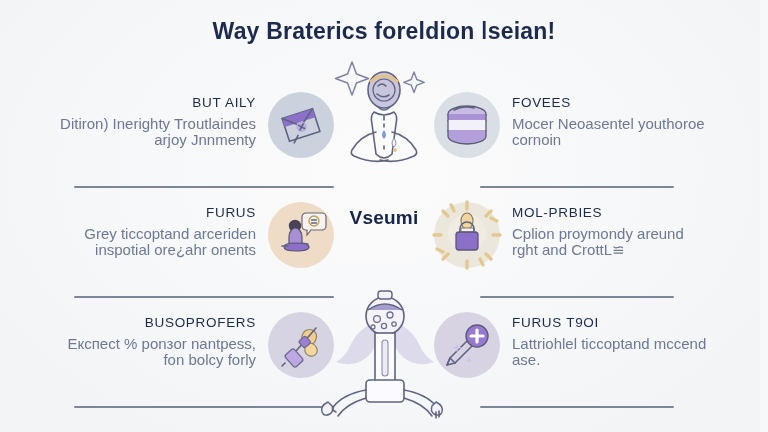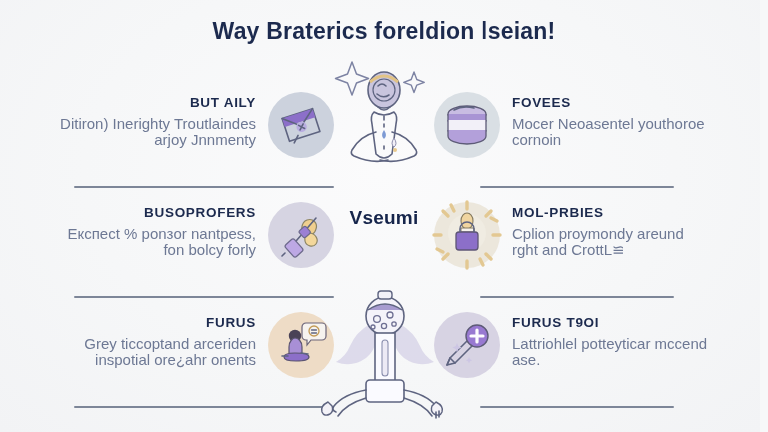--- a/index.html
+++ b/index.html
@@ -58,21 +58,21 @@
 
   .row-text {
     flex: 1 1 auto;
     padding-top: 12px;
   }
   .col-left .row-text  { text-align: right; padding-right: 12px; }
   .col-right .row-text { text-align: left;  padding-left: 12px;  }
 
   .row-heading {
     font-size: 13.5px;
-    font-weight: bold;
+    font-weight: normal;
     letter-spacing: 0.7px;
     color: #1c2a4e;
     margin-bottom: 5px;
     line-height: 1.1;
   }
   .row-body {
     font-size: 15px;
     line-height: 16.5px;
     color: #6d7894;
     font-weight: normal;
@@ -158,38 +158,20 @@
       <div class="badge badge-bluegray">
         <svg width="52" height="52" viewBox="0 0 52 52">
           <g transform="rotate(-18 26 26)">
             <path class="cl1" d="M10 14 L42 14 L42 38 L10 38 Z" fill="#efecf7"></path>
             <path d="M10 14 L42 14 L42 23 L10 23 Z" fill="#8c6fc9"></path>
             <path class="cl1" d="M10 14 L26 27 L42 14" fill="none"></path>
             <circle cx="26" cy="28" r="5.2" fill="#b9aee0"></circle>
             <path class="cl1" d="M23.6 25.6 L28.4 30.4 M28.4 25.6 L23.6 30.4" stroke="#fff" stroke-width="2"></path>
             <path class="cl1" d="M14 41 L20 35" stroke="#e8cf9a"></path>
           </g>
-        </svg>
-      </div>
-      <div class="divider"></div>
-    </div>
-
-    <div class="row">
-      <div class="row-text">
-        <div class="row-heading">BUSOPROFERS</div>
-        <div class="row-body">Експect % ponзor nantpess, fon bolcy forly</div>
-      </div>
-      <div class="badge badge-lilac">
-        <svg width="54" height="54" viewBox="0 0 54 54">
-          <path d="M33 12 c6 -2 11 3 9 9 c-1 5 -7 8 -11 6 c-5 -2 -4 -13 2 -15 Z" fill="#f0cf8e" stroke="#8d8565" stroke-width="1.2"></path>
-          <path d="M36 25 c6 1 9 7 6 11 c-3 4 -10 2 -11 -3 c-1 -4 1 -8 5 -8 Z" fill="#f3d79b" stroke="#8d8565" stroke-width="1.2"></path>
-          <path class="cl1" d="M42 10 L16 40" stroke="#6d6a8c" stroke-width="2.2"></path>
-          <rect x="14" y="32" width="12" height="16" rx="2.5" transform="rotate(-42 20 40)" fill="#bda8e4" stroke="#6d6a8c" stroke-width="1.3"></rect>
-          <rect x="26" y="20" width="9" height="9" rx="2" transform="rotate(-42 30 24)" fill="#9b7fd4" stroke="#6d6a8c" stroke-width="1.2"></rect>
-          <path class="cl1" d="M11 45 L8 48" stroke="#6d6a8c" stroke-width="2"></path>
         </svg>
       </div>
       <div class="divider"></div>
     </div>
 
     <div class="row">
       <div class="row-text">
         <div class="row-heading">FURUS</div>
         <div class="row-body">Grey ticcoptand arceriden inspotial ore¿ahr onents</div>
       </div>
@@ -198,20 +180,38 @@
           <circle cx="23" cy="19" r="6.2" fill="#4a4256"></circle>
           <path d="M17 30 c0 -6 4 -9 6 -9 c3 0 7 3 7 9 l0 9 l-13 0 Z" fill="#a88fd6" stroke="#5b5570" stroke-width="1.2"></path>
           <path d="M12 40 c0 -3 4 -4 11 -4 c8 0 14 1 14 4 c0 3 -5 4 -13 4 c-8 0 -12 -1 -12 -4 Z" fill="#8c6fc9" stroke="#5b5570" stroke-width="1.2"></path>
           <path class="cl1" d="M29 36 L36 37" stroke="#a88fd6" stroke-width="3.4"></path>
           <path class="cl1" d="M10 39 L16 39" stroke="#6b6478" stroke-width="2"></path>
           <g>
             <path d="M34 6 h16 a4 4 0 0 1 4 4 v9 a4 4 0 0 1 -4 4 h-11 l-4 5 v-5 h-1 a4 4 0 0 1 -4 -4 v-9 a4 4 0 0 1 4 -4 Z" fill="#f6f3ef" stroke="#6b6478" stroke-width="1.2"></path>
             <circle cx="42" cy="14" r="5" fill="none" stroke="#c29a55" stroke-width="1.3"></circle>
             <path class="cl1" d="M39.6 13 h4.8 M39.6 16 h4.8" stroke="#c29a55" stroke-width="1.1"></path>
           </g>
+        </svg>
+      </div>
+      <div class="divider"></div>
+    </div>
+
+    <div class="row">
+      <div class="row-text">
+        <div class="row-heading">BUSOPROFERS</div>
+        <div class="row-body">Експect % ponзor nantpess, fon bolcy forly</div>
+      </div>
+      <div class="badge badge-lilac">
+        <svg width="54" height="54" viewBox="0 0 54 54">
+          <path d="M33 12 c6 -2 11 3 9 9 c-1 5 -7 8 -11 6 c-5 -2 -4 -13 2 -15 Z" fill="#f0cf8e" stroke="#8d8565" stroke-width="1.2"></path>
+          <path d="M36 25 c6 1 9 7 6 11 c-3 4 -10 2 -11 -3 c-1 -4 1 -8 5 -8 Z" fill="#f3d79b" stroke="#8d8565" stroke-width="1.2"></path>
+          <path class="cl1" d="M42 10 L16 40" stroke="#6d6a8c" stroke-width="2.2"></path>
+          <rect x="14" y="32" width="12" height="16" rx="2.5" transform="rotate(-42 20 40)" fill="#bda8e4" stroke="#6d6a8c" stroke-width="1.3"></rect>
+          <rect x="26" y="20" width="9" height="9" rx="2" transform="rotate(-42 30 24)" fill="#9b7fd4" stroke="#6d6a8c" stroke-width="1.2"></rect>
+          <path class="cl1" d="M11 45 L8 48" stroke="#6d6a8c" stroke-width="2"></path>
         </svg>
       </div>
       <div class="divider"></div>
     </div>
 
   </div>
 
   <div class="col col-right">
 
     <div class="row">
@@ -258,21 +258,21 @@
           <rect x="25" y="33" width="22" height="18" rx="3" fill="#8c6fc9" stroke="#5d5575" stroke-width="1.3"></rect>
           <path class="cl1" d="M29 33 v-3 a7 7 0 0 1 14 0 v3" stroke="#5d5575" fill="none"></path>
         </svg>
       </div>
       <div class="divider"></div>
     </div>
 
     <div class="row">
       <div class="row-text">
         <div class="row-heading">FURUS T9OI</div>
-        <div class="row-body">Lаttriohlel potteyticar mccend ase.</div>
+        <div class="row-body">Lаttriohlel ticcoptand mccend ase.</div>
       </div>
       <div class="badge badge-lav">
         <svg width="56" height="56" viewBox="0 0 56 56">
           <path class="cl1" d="M8 48 L11 41 L33 19 L38 24 L16 46 Z" fill="#c3b7e4" stroke="#5d5b77" stroke-width="1.3"></path>
           <path class="cl1" d="M8 48 L11 41" stroke="#3e3b52" stroke-width="1.3"></path>
           <path class="cl1" d="M11 41 L16 46" stroke="#5d5b77" stroke-width="1.2"></path>
           <circle cx="38" cy="19" r="11" fill="#9879d1" stroke="#5d5b77" stroke-width="1.4"></circle>
           <path d="M38 13 v12 M32 19 h12" stroke="#fdfcff" stroke-width="3.2" stroke-linecap="round"></path>
           <path d="M18 26 l1.4 3.2 l3.2 1.4 l-3.2 1.4 l-1.4 3.2 l-1.4 -3.2 l-3.2 -1.4 l3.2 -1.4 Z" fill="#cdc6e4"></path>
           <path d="M30 40 l1 2.2 l2.2 1 l-2.2 1 l-1 2.2 l-1 -2.2 l-2.2 -1 l2.2 -1 Z" fill="#cdc6e4"></path>

